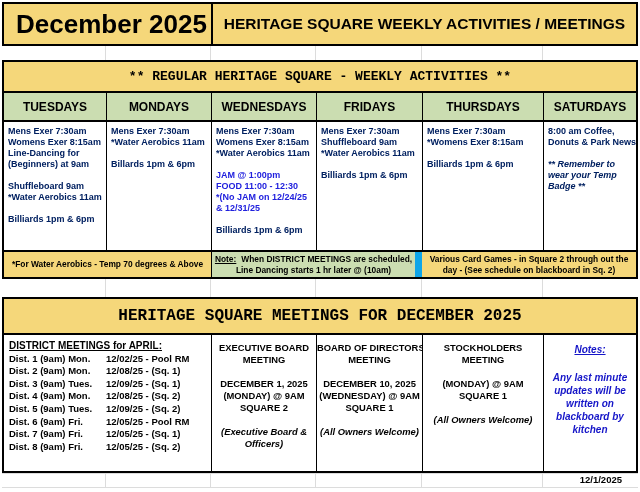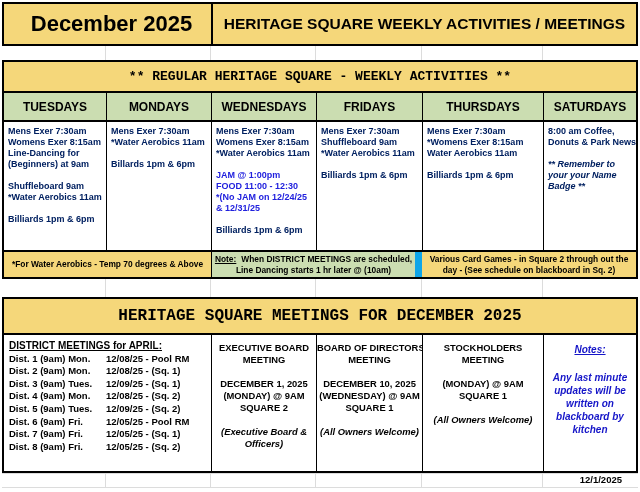--- a/index.html
+++ b/index.html
@@ -7,21 +7,21 @@
     width:640px; height:492px; box-sizing:border-box; padding:2px;
     background:#fff; position:relative; overflow:hidden;
     font-family:"Liberation Sans","DejaVu Sans",sans-serif;
     font-weight:bold; color:#000;
   }
   .block { border:2px solid #000; box-sizing:border-box; background:#fff; }
 
   
   .title-block { height:44px; display:grid; grid-template-columns:207px 1fr; background:var(--yellow,#F5D77A); }
   .title-cell { display:flex; align-items:center; justify-content:center; box-sizing:border-box; }
-  .month-cell { font-size:22px;padding-left:8px; }
+  .month-cell { font-size:26px;padding-left:8px; }
   .heading-cell { border-left:2px solid #000; font-size:15.5px; }
 
   
   .gap { display:grid; grid-template-columns:104px 105px 105px 106px 121px 1fr; padding:0; margin:0; }
   .gap1 { height:14px; }
   .gap2 { height:18px; }
   .gap .g { border-right:1px solid var(--grid-faint,#DCDCDC); box-sizing:border-box; }
   .gap .g:last-child { border-right:none; }
 
   
@@ -137,30 +137,29 @@
       <div class="c">
           <div class="line">Mens Exer 7:30am</div>
           <div class="line">Shuffleboard 9am</div>
           <div class="line">*Water Aerobics 11am</div>
           <div class="line">&nbsp;</div>
           <div class="line">Billiards 1pm &amp; 6pm</div>
         </div>
       <div class="c">
           <div class="line">Mens Exer 7:30am</div>
           <div class="line">*Womens Exer 8:15am</div>
-          <div class="line">Water Aerobics 11am</div>
           <div class="line">&nbsp;</div>
           <div class="line">Billiards 1pm &amp; 6pm</div>
         </div>
       <div class="c">
           <div class="line">8:00 am Coffee,</div>
           <div class="line">Donuts &amp; Park News</div>
           <div class="line">&nbsp;</div>
           <div class="line italic">** Remember to</div>
-          <div class="line italic">your your Name</div>
+          <div class="line italic">wear your Temp</div>
           <div class="line italic">Badge **</div>
         </div>
     </div>
 
     <div class="footnotes">
       <div class="f f-yellow">
         <div class="line">*For Water Aerobics - Temp 70 degrees &amp; Above</div>
       </div>
       <div class="f f-green">
         <div class="line"><span class="u note-label">Note:</span><span>When DISTRICT MEETINGS are scheduled,</span></div>
@@ -184,21 +183,21 @@
 
   <div class="block">
     <div class="section-row meetings-title">HERITAGE SQUARE MEETINGS FOR DECEMBER 2025</div>
 
     <div class="grid5">
       <div class="m district">
         <div class="d-heading">DISTRICT MEETINGS for APRIL:</div>
         <div>
             <div class="d-row">
               <span class="d-label">Dist. 1 (9am) Mon.</span>
-              <span class="d-date">12/08/25 - Pool RM</span>
+              <span class="d-date">12/02/25 - Pool RM</span>
             </div>
             <div class="d-row">
               <span class="d-label">Dist. 2 (9am) Mon.</span>
               <span class="d-date">12/08/25 - (Sq. 1)</span>
             </div>
             <div class="d-row">
               <span class="d-label">Dist. 3 (9am) Tues.</span>
               <span class="d-date">12/09/25 - (Sq. 1)</span>
             </div>
             <div class="d-row">

